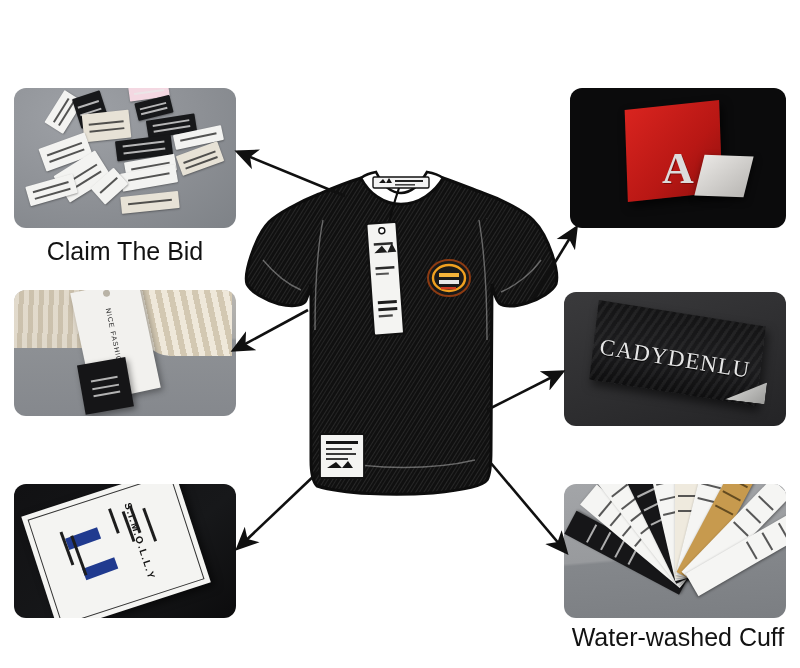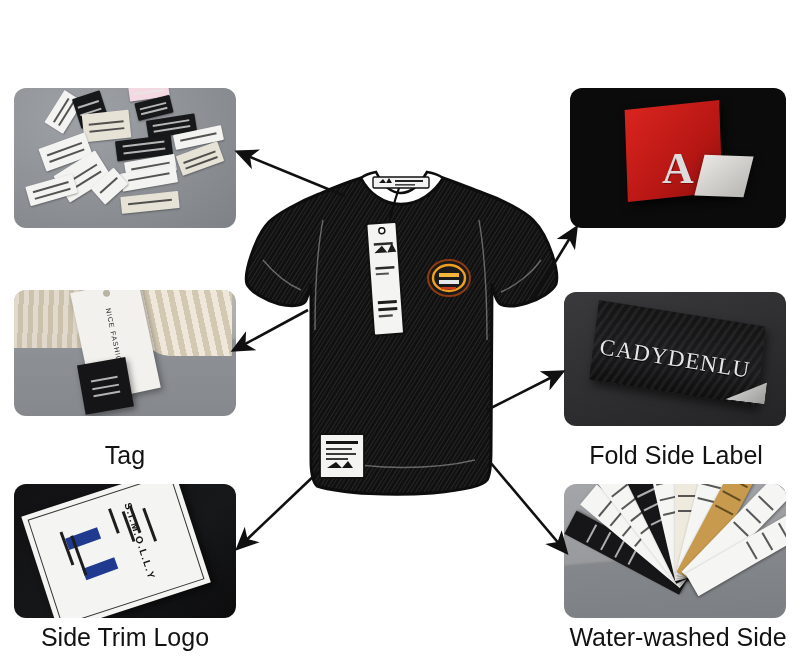--- a/index.html
+++ b/index.html
@@ -325,71 +325,69 @@
         </div>
       <div class="chip w" style="left:6%;top:66%;width:22%;height:14%;transform:rotate(-16deg);">
           <i style="top:32%"></i>
           <i style="top:64%"></i>
         </div>
       <div class="chip c" style="left:48%;top:76%;width:26%;height:12%;transform:rotate(-6deg);">
           <i style="top:44%"></i>
         </div>
     </div>
   </div>
+  <div class="panel-caption" style="left:14px; top:236px; width:222px;">Claim The Bid</div>
 
   <div class="panel" style="left:14px; top:290px; width:222px; height:126px;">
     <div class="ph-tag">
       <div class="knit"></div>
       <div class="knit2"></div>
       <div class="card">
         <span class="hole"></span>
         <span class="brand">NICE FASHION</span>
       </div>
       <div class="blackcard">
         <span class="ln" style="top:34%"></span>
         <span class="ln" style="top:50%"></span>
         <span class="ln" style="top:64%"></span>
       </div>
     </div>
   </div>
-  <div class="panel-caption" style="left:14px; top:440px; width:222px;">Tag</div>
 
   <div class="panel" style="left:14px; top:484px; width:222px; height:134px;">
     <div class="ph-sidetrim">
       <div class="lab">
         <span class="brandv">S.I.M.O.L.L.Y</span>
         <span class="badge" style="left:22%;top:28%;transform:rotate(-2deg);"></span>
         <span class="badge" style="left:26%;top:56%;transform:rotate(-2deg);"></span>
         <span class="tln" style="left:10%;top:36%;width:22%;transform:rotate(88deg);"></span>
         <span class="tln" style="left:14%;top:44%;width:26%;transform:rotate(88deg);"></span>
         <span class="tln" style="left:46%;top:26%;width:16%;transform:rotate(88deg);"></span>
         <span class="tln" style="left:52%;top:34%;width:20%;transform:rotate(88deg);"></span>
         <span class="tln" style="left:58%;top:30%;width:18%;transform:rotate(88deg);"></span>
         <span class="tln" style="left:64%;top:38%;width:22%;transform:rotate(88deg);"></span>
       </div>
     </div>
   </div>
-  <div class="panel-caption" style="left:8px; top:622px; width:234px;">Side Trim Logo</div>
 
   <div class="panel" style="left:570px; top:88px; width:216px; height:140px;">
     <div class="ph-cuff">
       <div class="red"></div>
       <div class="fold"></div>
       <div class="mark">A</div>
     </div>
   </div>
 
   <div class="panel" style="left:564px; top:292px; width:222px; height:134px;">
     <div class="ph-fold">
       <div class="band"></div>
       <div class="word">CADYDENLU</div>
       <div class="corner"></div>
     </div>
   </div>
-  <div class="panel-caption" style="left:560px; top:440px; width:232px;">Fold Side Label</div>
 
   <div class="panel" style="left:564px; top:484px; width:222px; height:134px;">
     <div class="ph-fan">
       <div class="fanlab dark" style="transform:rotate(-62deg) translateX(-6px);">
           <i class="r" style="top:18%"></i>
           <i class="r" style="top:30%"></i>
           <i class="r" style="top:42%"></i>
           <i class="r" style="top:54%"></i>
         </div>
       <div class="fanlab white" style="transform:rotate(-50deg);">
@@ -432,21 +430,21 @@
           <i class="r" style="top:30%"></i>
           <i class="r" style="top:44%"></i>
         </div>
       <div class="fanlab white" style="transform:rotate(60deg) translateX(8px);">
           <i class="r" style="top:18%"></i>
           <i class="r" style="top:32%"></i>
           <i class="r" style="top:46%"></i>
         </div>
     </div>
   </div>
-  <div class="panel-caption" style="left:556px; top:622px; width:244px;">Water-washed Side</div>
+  <div class="panel-caption" style="left:556px; top:622px; width:244px;">Water-washed Cuff</div>
 
   <svg id="shirt" viewBox="0 0 318 340">
     <defs>
       <pattern id="scribble" width="7" height="7" patternUnits="userSpaceOnUse" patternTransform="rotate(32)">
         <rect width="7" height="7" fill="#101010"></rect>
         <line x1="0" y1="0" x2="0" y2="7" stroke="#3c3c3c" stroke-width="1.1"></line>
         <line x1="3.5" y1="0" x2="3.5" y2="7" stroke="#2a2a2a" stroke-width="0.8"></line>
       </pattern>
       <clipPath id="bodyclip">
         <path d="M118,18 C105,22 92,27 76,34 C56,42 34,54 26,62 C18,70 12,84 8,96

